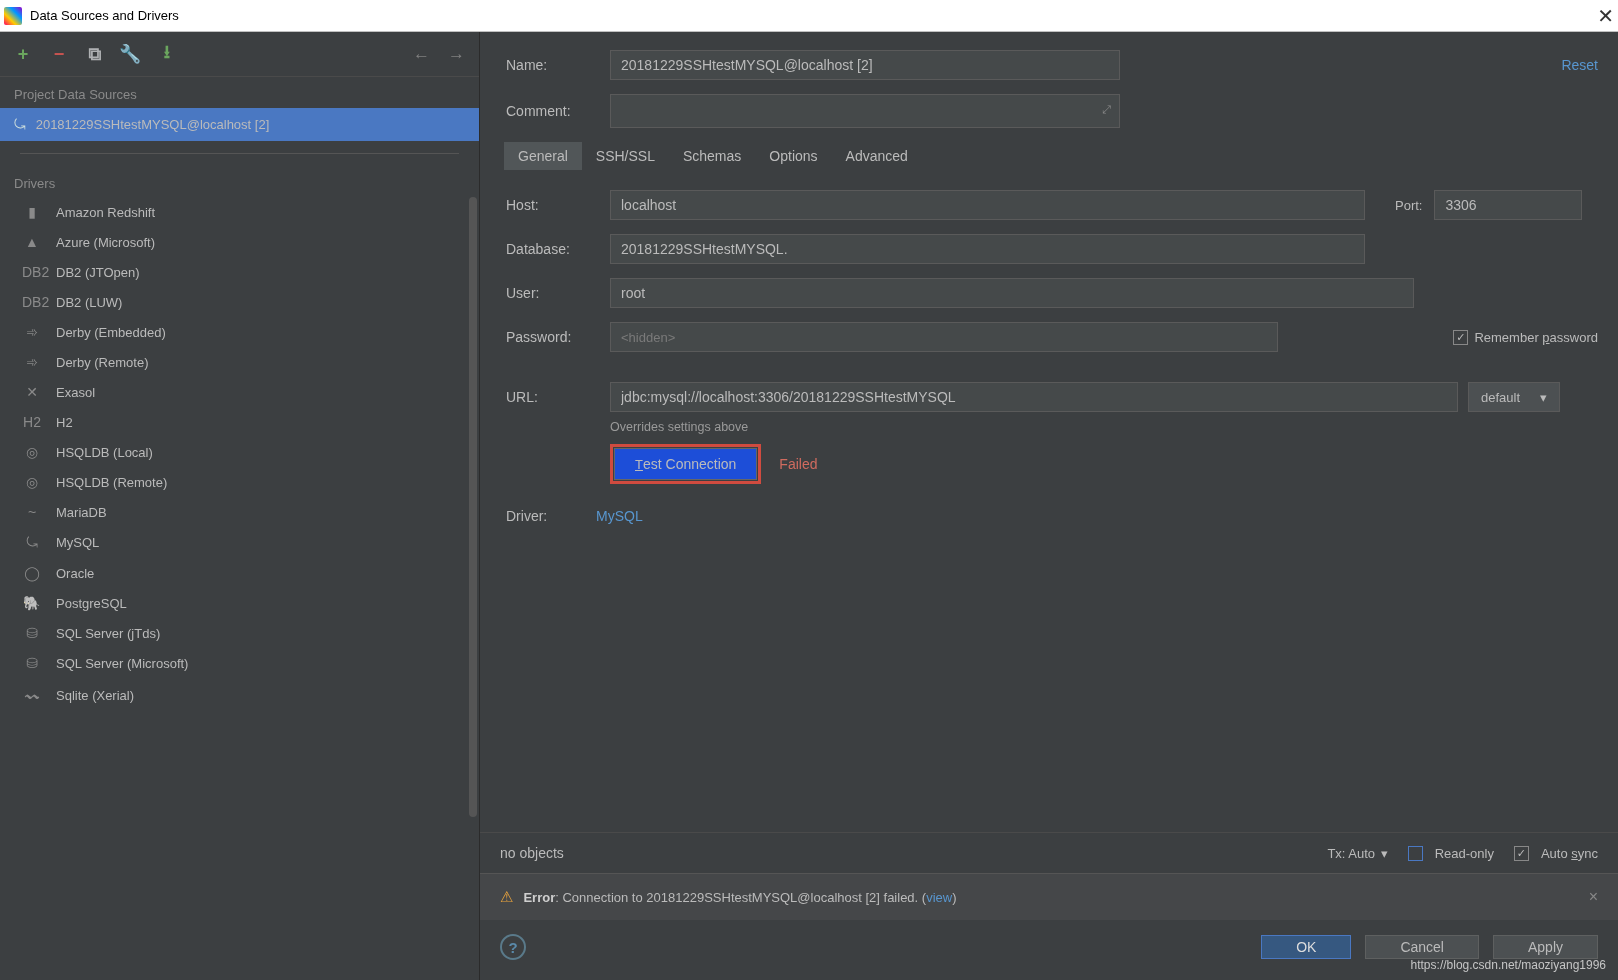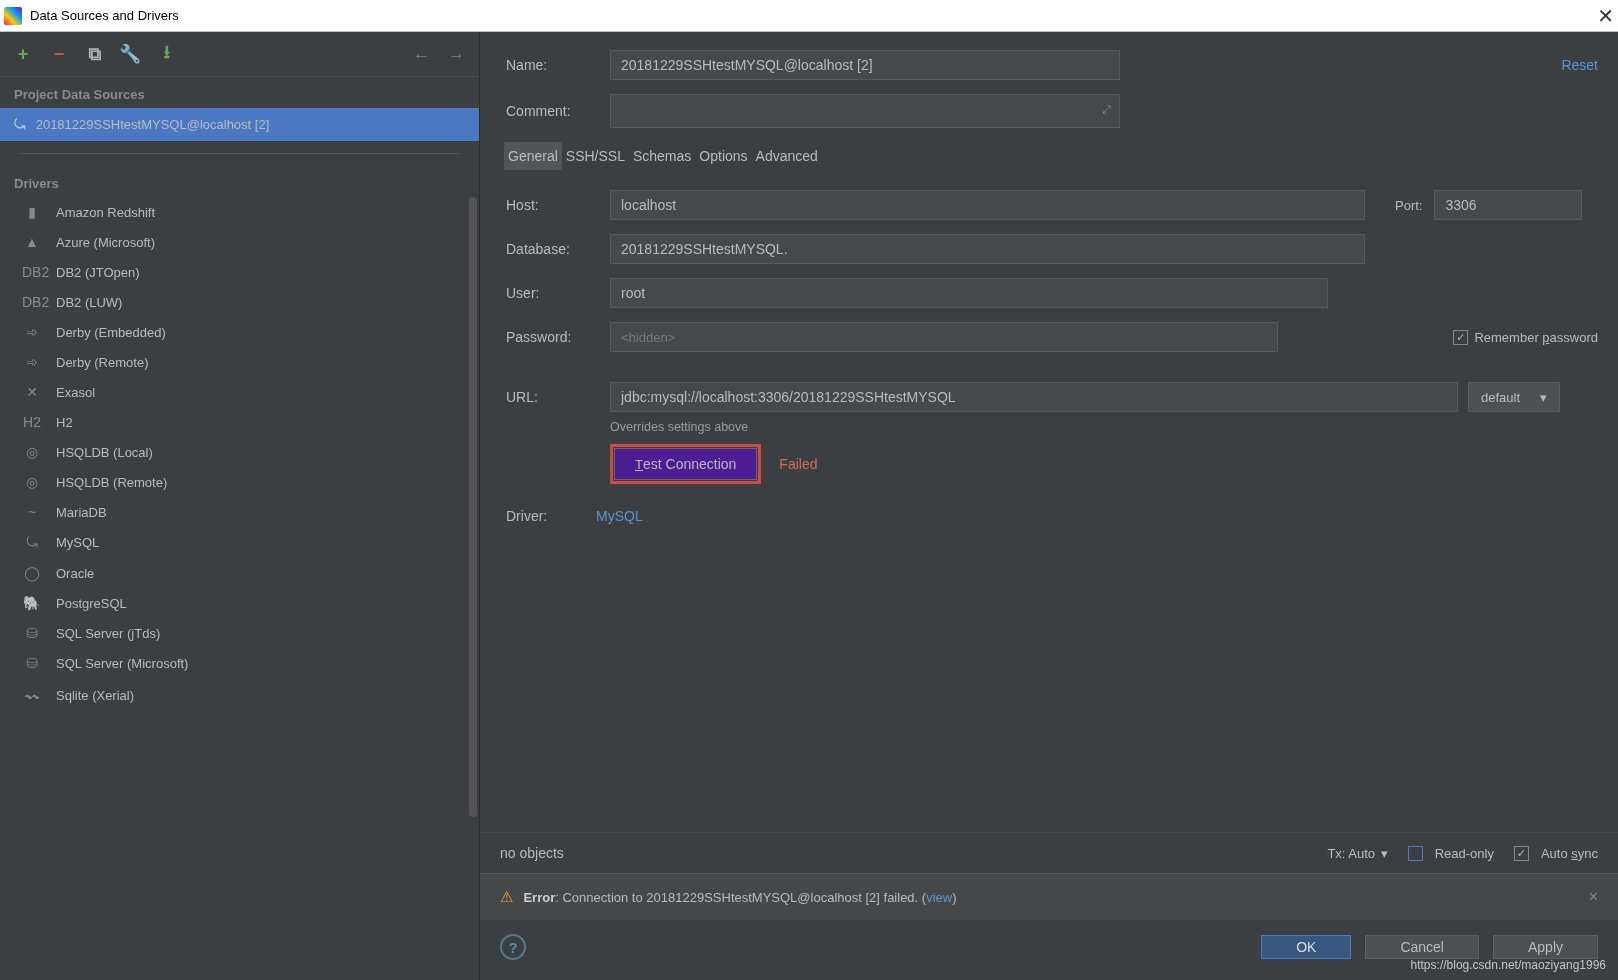--- a/index.html
+++ b/index.html
@@ -10,50 +10,50 @@
 .titlebar .close{margin-left:auto;font-size:20px;color:#333;font-weight:300}
 .mainwrap{flex:1;display:flex;overflow:hidden}
 .leftpane{width:480px;background:#3c3f41;display:flex;flex-direction:column;border-right:1px solid #2b2b2b}
 .toolbar{height:45px;display:flex;align-items:center;padding:0 14px;gap:18px;border-bottom:1px solid #4a4a4a}
 .tool-ico{width:18px;height:18px;display:flex;align-items:center;justify-content:center;font-size:18px;font-weight:bold}
 .green{color:#6ba65e}
 .red{color:#c75450}
 .gray{color:#afb1b3}
 .spacer{flex:1}
 .arrow{color:#808080;font-size:17px}
-.section-hdr{color:#8a8a8a;font-weight:bold;padding:10px 14px 6px}
+.section-hdr{color:#8a8a8a;font-weight:normal;padding:10px 14px 6px}
 .ds-item{background:#4A78C2;color:#fff;padding:8px 14px;display:flex;align-items:center;gap:10px}
 .ds-item .ico{color:#cdd;font-size:14px}
 .separator{height:1px;background:#555;margin:12px 20px}
 .driver-list{flex:1;overflow:hidden;position:relative}
 .drv{display:flex;align-items:center;gap:14px;padding:7px 22px;color:#bbb;font-size:14px}
 .drv .dico{width:20px;text-align:center;color:#8a8a8a;font-size:14px}
 .scrollthumb{position:absolute;right:2px;top:0;width:8px;height:620px;background:#555;border-radius:4px}
 .rightpane{flex:1;display:flex;flex-direction:column;background:#3c3f41}
 .form-area{flex:1;padding:18px 20px 0 26px;overflow:hidden;position:relative}
 .row{display:flex;align-items:center;margin-bottom:14px}
 .lbl{width:104px;color:#bbb;font-size:14px}
 .inp{background:#45494a;border:1px solid #5a5a5a;color:#bbb;padding:6px 10px;font-size:14px;height:30px}
 .inp.w1{width:510px}
 .inp.w2{width:755px}
 .inp.wport{width:148px}
 .inp.wurl{width:848px}
 .reset{color:#5896cf;margin-left:auto;font-size:14px}
 .comment-box{width:510px;height:34px;background:#45494a;border:1px solid #5a5a5a;position:relative}
 .expand-ico{position:absolute;right:8px;top:8px;color:#888;font-size:11px}
 .tabs{display:flex;gap:0;margin:6px 0 20px -2px}
-.tab{padding:6px 4px;color:#bbb;font-size:14px}
+.tab{padding:6px 14px;color:#bbb;font-size:14px}
 .tab.active{background:#515658}
 .hostrow .lbl2{margin-left:30px;margin-right:12px}
 .chk{width:15px;height:15px;border:1px solid #888;display:inline-flex;align-items:center;justify-content:center;margin-right:6px;font-size:11px;color:#bbb}
 .rempass{display:flex;align-items:center;margin-left:auto;font-size:12.5px}
 .overrides{color:#9a9a9a;font-size:12.5px;margin-left:104px;margin-top:-6px;margin-bottom:10px}
 .testrow{margin-left:104px;display:flex;align-items:center;gap:18px;margin-bottom:24px}
 .testbtn-wrap{border:3px solid #d04b3f;padding:1px}
-.testbtn{background:#4c1d95;border:1px solid #666;padding:7px 20px;color:#bbb;font-size:14px}
+.testbtn{background:#1d4ed8;border:1px solid #666;padding:7px 20px;color:#bbb;font-size:14px}
 .failed{color:#d06b5f;font-size:14px}
 .driverlink{color:#5896cf;font-size:14px}
 .urlsel{background:#4c5052;border:1px solid #5a5a5a;padding:6px 12px;color:#bbb;margin-left:10px;display:flex;align-items:center;gap:20px;height:30px}
 .bottombar{display:flex;align-items:center;padding:12px 20px;border-top:1px solid #4a4a4a}
 .noobj{color:#bbb;font-size:14px}
 .txopt{margin-left:auto;display:flex;align-items:center;gap:20px;font-size:14px}
 .txv{display:flex;align-items:center;gap:6px}
 .errorbar{background:#454749;border-top:1px solid #555;padding:14px 20px;display:flex;align-items:center;gap:10px}
 .warnico{color:#e8a33d;font-size:15px}
 .errstrong{color:#cfcfcf;font-weight:bold}
@@ -197,21 +197,21 @@
         <input class="inp w2" value="localhost" style="">
         <div class="lbl2">Port:</div>
         <input class="inp wport" value="3306" style="">
       </div>
       <div class="row">
         <div class="lbl">Database:</div>
         <input class="inp w2" value="20181229SSHtestMYSQL." style="">
       </div>
       <div class="row">
         <div class="lbl">User:</div>
-        <input class="inp" style="width: 718px;" value="root">
+        <input class="inp" style="width: 804px;" value="root">
       </div>
       <div class="row">
         <div class="lbl">Password:</div>
         <div class="inp" style="width:668px;display:flex;align-items:flex-end">
           <span class="phidden">&lt;hidden&gt;</span>
         </div>
         <div class="rempass">
           <span class="chk">✓</span>
           <span>Remember <u class="ul">p</u>assword</span>
         </div>

